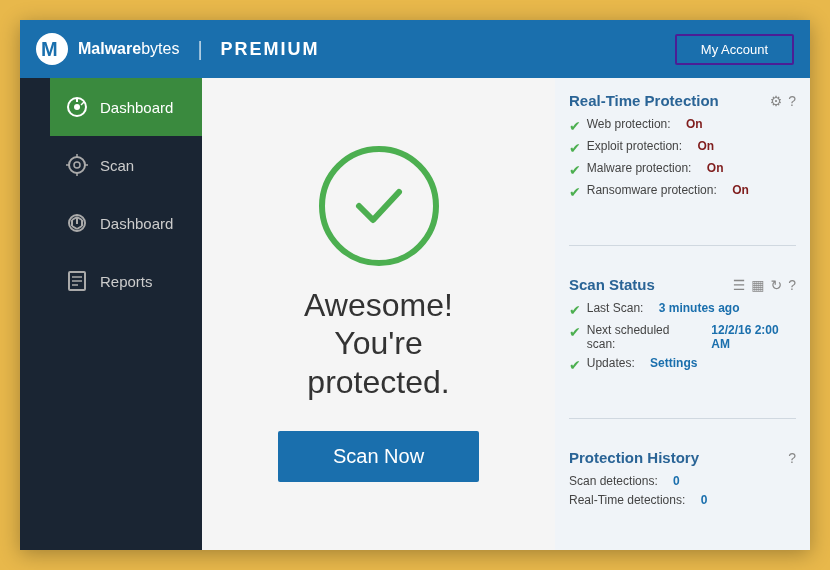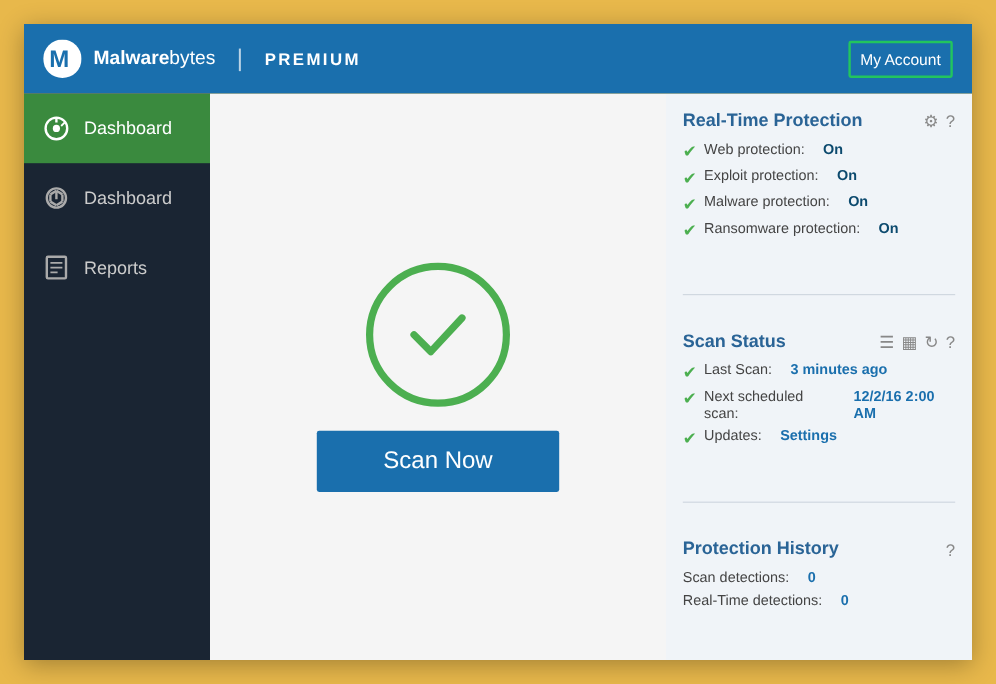--- a/index.html
+++ b/index.html
@@ -46,46 +46,47 @@
     }
     .logo-text span.regular { font-weight: normal; }
     .divider-vertical {
       color: white;
       font-size: 20px;
       margin: 0 8px;
       opacity: 0.7;
     }
     .premium-text {
       color: white;
-      font-size: 14px;
+      font-size: 18px;
       letter-spacing: 2px;
       font-weight: bold;
     }
     .my-account-btn {
-      border: 2px solid #22c55e;
+      border: 2px solid #4c1d95;
       color: white;
       background: transparent;
-      padding: 6px 8px;
+      padding: 6px 24px;
       font-size: 13px;
       cursor: pointer;
       border-radius: 2px;
     }
     
     .app-body {
       display: flex;
       flex: 1;
       overflow: hidden;
     }
     
     .sidebar {
-      width: 155px;
+      width: 182px;
       background: #1a2533;
       display: flex;
       flex-direction: column;
       flex-shrink: 0;
+      padding-left: 30px;
     }
     .sidebar-item {
       display: flex;
       align-items: center;
       gap: 12px;
       padding: 18px 16px;
       color: #ccc;
       font-size: 15px;
       cursor: pointer;
     }
@@ -180,21 +181,21 @@
       color: #444;
       margin-bottom: 5px;
     }
     .status-check {
       color: #4caf50;
       font-size: 14px;
       margin-top: 1px;
       flex-shrink: 0;
     }
     .status-on {
-      color: #0c4a6e;
+      color: #7f1d1d;
       font-weight: bold;
     }
     .section-divider {
       border: none;
       border-top: 1px solid #d0d8e0;
       margin: 8px 0 14px 0;
     }
     .items-scanned-val { color: #1a6fad; font-weight: bold; }
     .zero-val { color: #1a6fad; font-weight: bold; }
     .last-scan-val { color: #1a6fad; font-weight: bold; }
@@ -229,20 +230,31 @@
       <div class="sidebar-item active">
         <svg class="sidebar-icon" viewBox="0 0 22 22" fill="none">
           <circle cx="11" cy="11" r="9" stroke="white" stroke-width="2"></circle>
           <circle cx="11" cy="11" r="3" fill="white"></circle>
           <line x1="11" y1="2" x2="11" y2="6" stroke="white" stroke-width="2"></line>
           <line x1="18" y1="6" x2="15" y2="9" stroke="white" stroke-width="1.5"></line>
         </svg>
         <span>Dashboard</span>
       </div>
 
+      <div class="sidebar-item">
+        <svg class="sidebar-icon" viewBox="0 0 22 22" fill="none">
+          <circle cx="11" cy="11" r="8" stroke="#aaa" stroke-width="2"></circle>
+          <circle cx="11" cy="11" r="3" stroke="#aaa" stroke-width="1.5"></circle>
+          <line x1="11" y1="3" x2="11" y2="0" stroke="#aaa" stroke-width="1.5"></line>
+          <line x1="19" y1="11" x2="22" y2="11" stroke="#aaa" stroke-width="1.5"></line>
+          <line x1="3" y1="11" x2="0" y2="11" stroke="#aaa" stroke-width="1.5"></line>
+          <line x1="11" y1="19" x2="11" y2="22" stroke="#aaa" stroke-width="1.5"></line>
+        </svg>
+        <span>Scan</span>
+      </div>
 
       <div class="sidebar-item">
         <svg class="sidebar-icon" viewBox="0 0 22 22" fill="none">
           <circle cx="11" cy="11" r="8" stroke="#aaa" stroke-width="2"></circle>
           <line x1="11" y1="5" x2="11" y2="12" stroke="#aaa" stroke-width="2"></line>
           <line x1="6" y1="8" x2="11" y2="5" stroke="#aaa" stroke-width="2"></line>
           <line x1="16" y1="8" x2="11" y2="5" stroke="#aaa" stroke-width="2"></line>
           <line x1="6" y1="8" x2="6" y2="14" stroke="#aaa" stroke-width="2"></line>
           <line x1="16" y1="8" x2="16" y2="14" stroke="#aaa" stroke-width="2"></line>
           <line x1="6" y1="14" x2="11" y2="17" stroke="#aaa" stroke-width="2"></line>
@@ -263,20 +275,25 @@
 
 
     </nav>
 
     <div class="center-panel">
       <div class="checkmark-circle">
         <svg class="checkmark-svg" viewBox="0 0 60 60">
           <polyline points="10,30 24,44 50,16" stroke="#4caf50" stroke-width="6" fill="none" stroke-linecap="round" stroke-linejoin="round"></polyline>
         </svg>
       </div>
+      <div class="protected-text">
+        <span>Awesome!</span><br>
+        <span>You're</span><br>
+        <span>protected.</span>
+      </div>
       <button class="scan-now-btn">Scan Now</button>
     </div>
 
     <div class="right-panel">
 
       <div class="panel-section">
         <div class="panel-section-header">
           <span class="panel-section-title">Real-Time Protection</span>
           <div class="panel-icons">
             <span class="panel-icon-btn">⚙</span>

